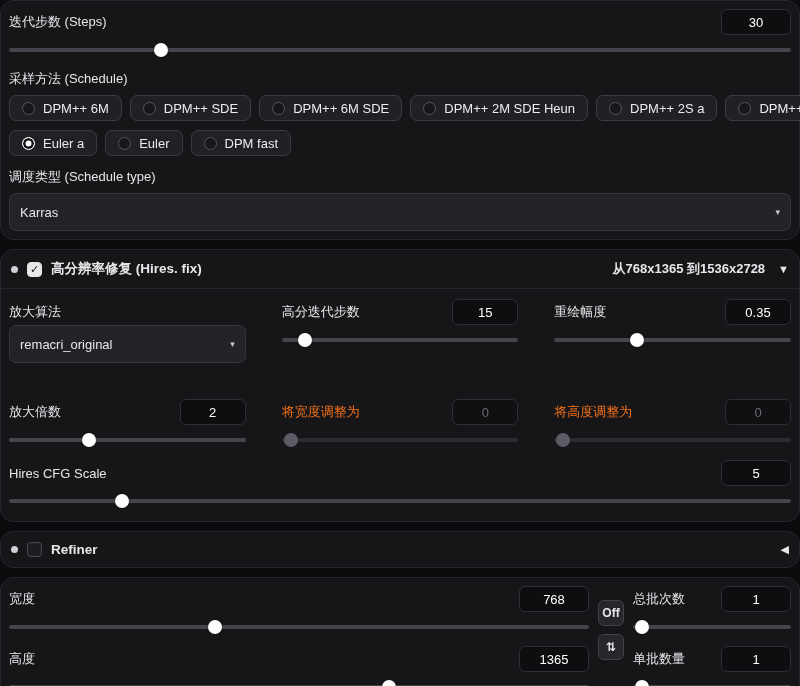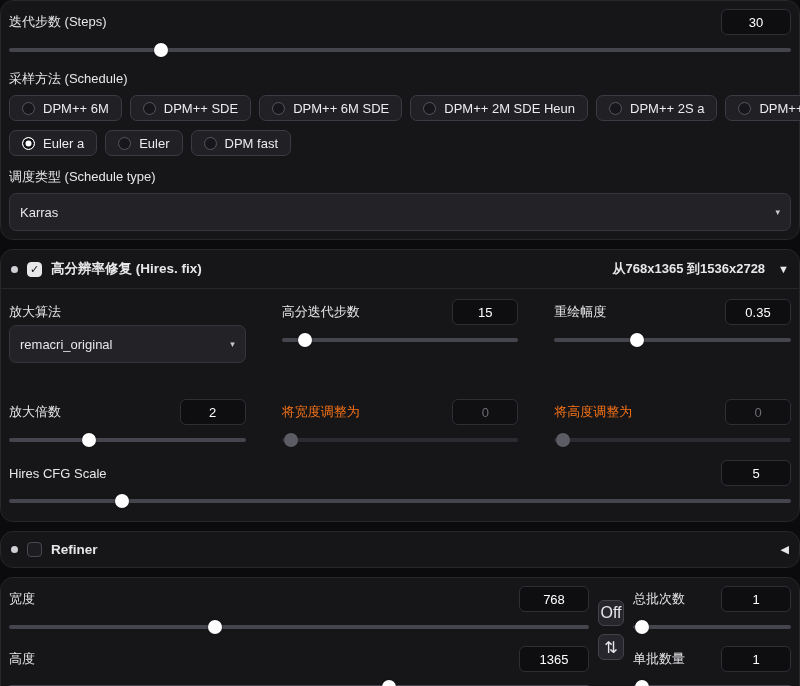--- a/index.html
+++ b/index.html
@@ -67,22 +67,22 @@
   .acc-body { border-top: 1px solid var(--block-border, #26262b); padding: 10px 8px 12px 8px; }
   .grid3 { display: grid; grid-template-columns: 1fr 1fr 1fr; column-gap: 14px; row-gap: 12px; gap: 36px; }
   .cell .label-row { margin-bottom: 0; }
   .fullrow { margin-top: 12px; }
   
   .dims { display: flex; gap: 8px; align-items: flex-start; }
   .dims-left { flex: 1; }
   .dims-mid { width: 28px; display: flex; flex-direction: column; gap: 8px; padding-top: 14px; align-items: center; }
   .tool-btn {
     width: 26px; height: 26px; background: #26262c; border: 1px solid #42424a; border-radius: 6px;
-    color: #e7e7ea; font-size: 16px; display: flex; align-items: center; justify-content: center;
-    cursor: pointer; font-family: inherit; padding: 0;
+    color: #e7e7ea; font-size: 12px; display: flex; align-items: center; justify-content: center;
+    cursor: pointer; font-family: inherit; padding: 0; font-weight: bold;
   }
   .dims-right { width: 158px; }
   .field + .field { margin-top: 11px; }
 </style>
 </head>
 <body>
 
 <div class="page">
 
   <section class="block">

